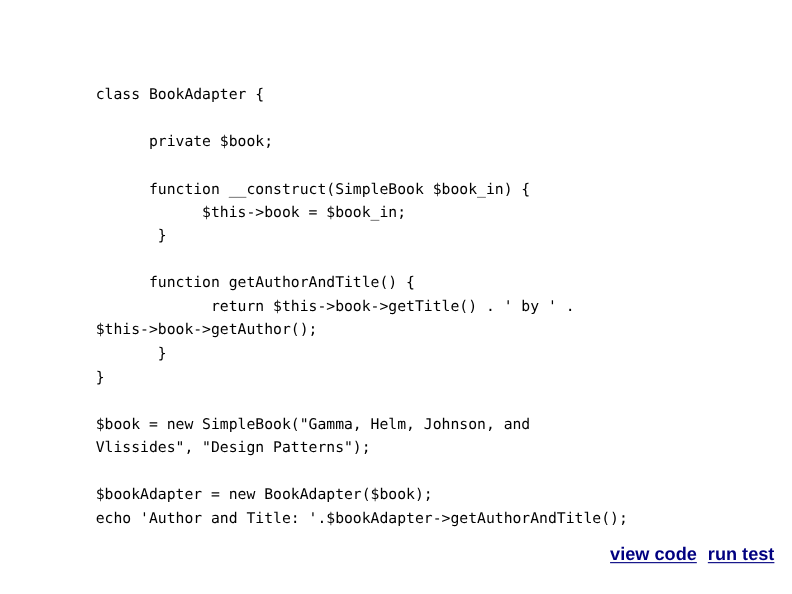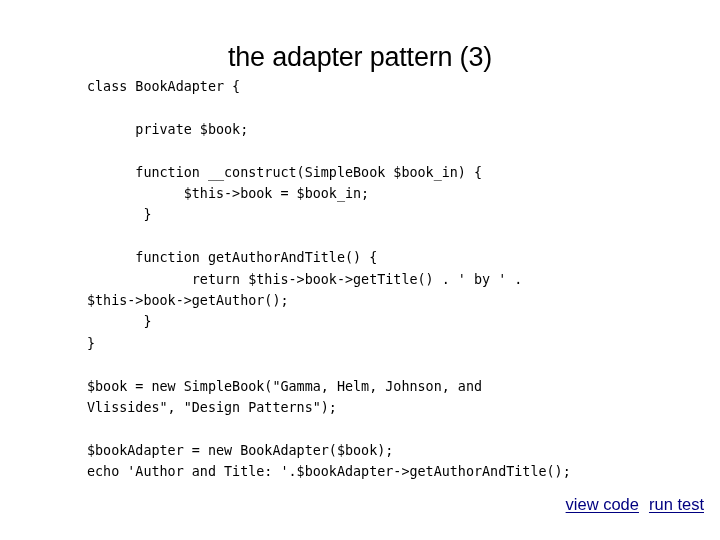--- a/index.html
+++ b/index.html
@@ -67,41 +67,41 @@
     top: 494px;
     left: 0;
     width: 720px;
     text-align: right;
     padding-right: 16px;
     box-sizing: border-box;
     font-family: "Liberation Sans Narrow", "Liberation Sans", sans-serif;
     font-size: 16.5px;
     font-stretch: condensed;
     line-height: 20px;
+    font-weight: bold;
   }
 
   .links a {
     color: #000080;
     text-decoration: underline;
     text-underline-offset: 2px;
     cursor: pointer;
     white-space: pre;
   }
 
   .links .gap {
     display: inline-block;
     width: 10px;
   }
 </style>
 </head>
 <body>
 
 <div class="slide">
 
-  <h1 class="slide-title">the adapter pattern (3)</h1>
 
   <div class="code-block"><span class="code-line">class BookAdapter {</span><span class="code-line blank">&nbsp;</span><span class="code-line">      private $book;</span><span class="code-line blank">&nbsp;</span><span class="code-line">      function __construct(SimpleBook $book_in) {</span><span class="code-line">            $this-&gt;book = $book_in;</span><span class="code-line">       }</span><span class="code-line blank">&nbsp;</span><span class="code-line">      function getAuthorAndTitle() {</span><span class="code-line">             return $this-&gt;book-&gt;getTitle() . ' by ' .</span><span class="code-line">$this-&gt;book-&gt;getAuthor();</span><span class="code-line">       }</span><span class="code-line">}</span><span class="code-line blank">&nbsp;</span><span class="code-line">$book = new SimpleBook("Gamma, Helm, Johnson, and</span><span class="code-line">Vlissides", "Design Patterns");</span><span class="code-line blank">&nbsp;</span><span class="code-line">$bookAdapter = new BookAdapter($book);</span><span class="code-line">echo 'Author and Title: '.$bookAdapter-&gt;getAuthorAndTitle();</span></div>
 
   <div class="links">
     <a class="link-view-code" style="color: rgb(0, 0, 128);">view code</a><span class="gap"></span><a class="link-run-test" style="color: rgb(0, 0, 128);">run test</a>
   </div>
 
 </div>
 
 </body></html>

